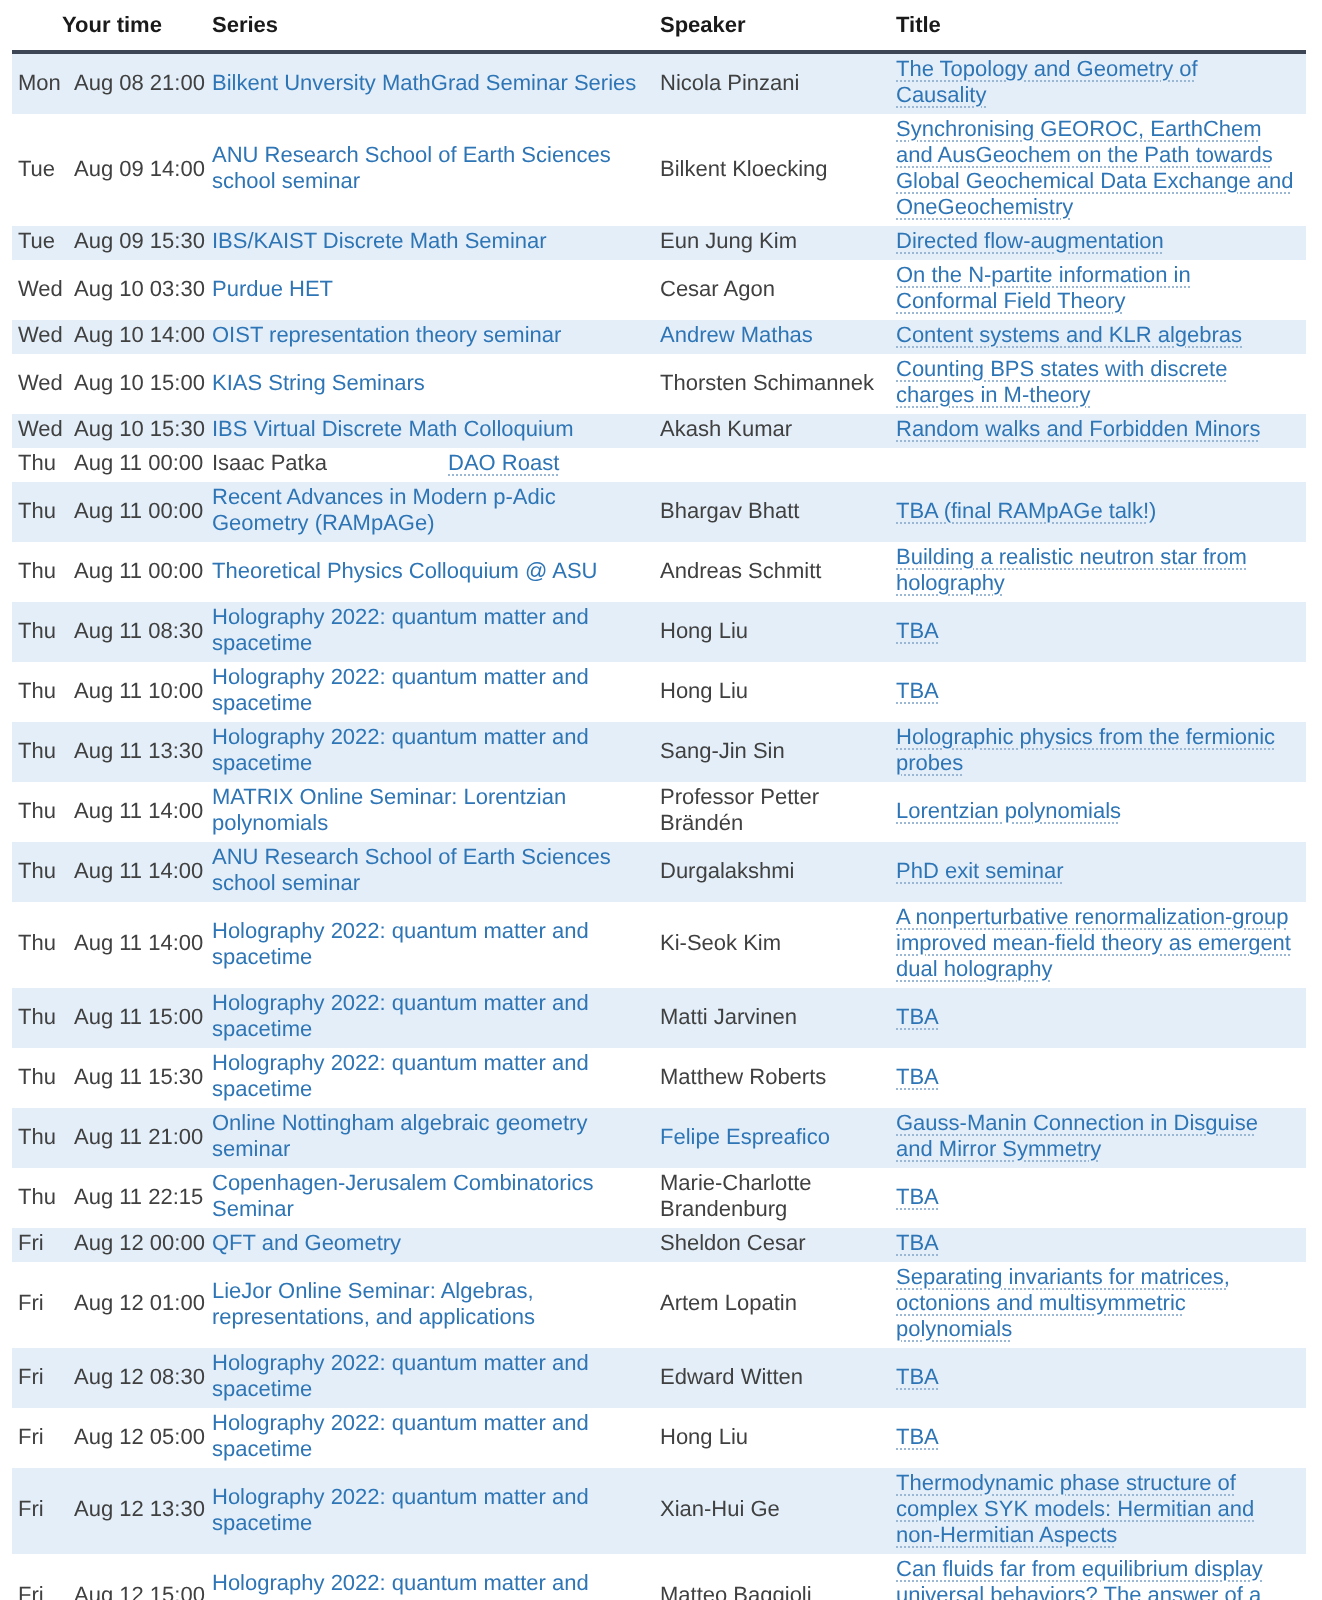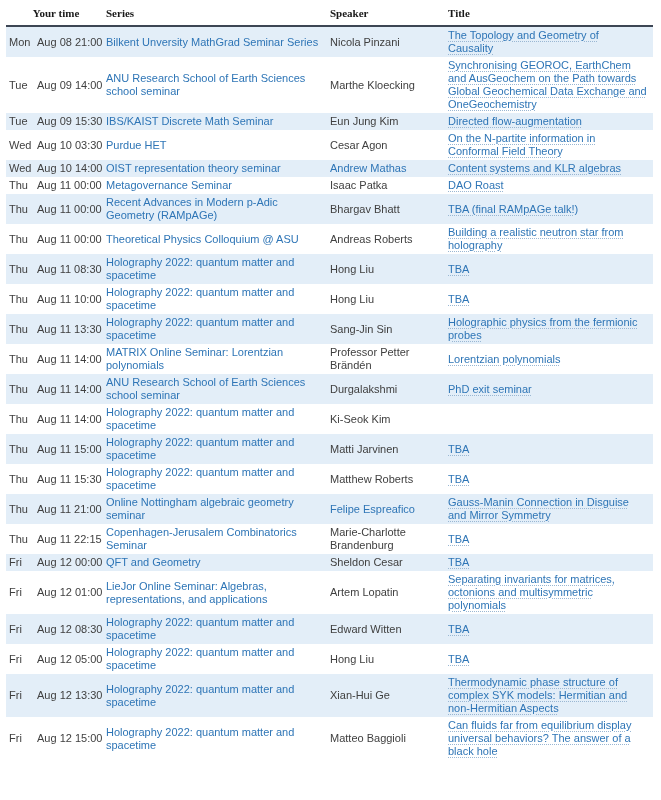--- a/index.html
+++ b/index.html
@@ -14,21 +14,21 @@
   html,body{margin:0;padding:0}
   body{
     width:661px;height:800px;overflow:hidden;background:#ffffff;
     font-family:"Liberation Sans","DejaVu Sans",sans-serif;
     font-size:11px;line-height:13px;color:var(--body-text);
   }
   .table{margin:3px 8px 0 6px;width:647px}
   .thead{
     display:flex;align-items:flex-end;
     font-weight:bold;color:var(--header-text);
-    padding:4px 0 5px;border-bottom:2px solid var(--header-border);font-family:Liberation Serif, serif;
+    padding:4px 0 5px;border-bottom:2px solid var(--header-border);
   }
   .tr{display:flex;align-items:center;padding:2px 0}
   .tr.alt{background:var(--stripe-blue)}
   .c-time{width:100px;flex:none;padding-left:3px}
   .c-series{width:224px;flex:none;padding-right:6px}
   .c-speaker{width:118px;flex:none;padding-right:6px}
   .c-title{width:199px;flex:none}
   .thead .c-time{text-align:center;padding-left:0}
   .dow{display:inline-block;width:28px}
   .series-link{color:var(--link-blue);text-decoration:none;cursor:pointer}
@@ -71,21 +71,21 @@
   </div>
 
   <div class="tr">
     <div class="c-time">
       <span class="dow">Tue</span><span>Aug 09 14:00</span>
     </div>
     <div class="c-series">
       <a class="series-link">ANU Research School of Earth Sciences school seminar</a>
     </div>
     <div class="c-speaker">
-      <span class="speaker-name">Marthe Kloecking</span>
+      <span class="speaker-name">Bilkent Kloecking</span>
     </div>
     <div class="c-title">
       <a class="title-link">Synchronising GEOROC, EarthChem and AusGeochem on the Path towards Global Geochemical Data Exchange and OneGeochemistry</a>
     </div>
   </div>
 
   <div class="tr alt">
     <div class="c-time">
       <span class="dow">Tue</span><span>Aug 09 15:30</span>
     </div>
@@ -123,29 +123,54 @@
       <a class="series-link">OIST representation theory seminar</a>
     </div>
     <div class="c-speaker">
       <span class="speaker-name link">Andrew Mathas</span>
     </div>
     <div class="c-title">
       <a class="title-link">Content systems and KLR algebras</a>
     </div>
   </div>
 
-
+  <div class="tr">
+    <div class="c-time">
+      <span class="dow">Wed</span><span>Aug 10 15:00</span>
+    </div>
+    <div class="c-series">
+      <a class="series-link">KIAS String Seminars</a>
+    </div>
+    <div class="c-speaker">
+      <span class="speaker-name">Thorsten Schimannek</span>
+    </div>
+    <div class="c-title">
+      <a class="title-link">Counting BPS states with discrete charges in M-theory</a>
+    </div>
+  </div>
+
+  <div class="tr alt">
+    <div class="c-time">
+      <span class="dow">Wed</span><span>Aug 10 15:30</span>
+    </div>
+    <div class="c-series">
+      <a class="series-link">IBS Virtual Discrete Math Colloquium</a>
+    </div>
+    <div class="c-speaker">
+      <span class="speaker-name">Akash Kumar</span>
+    </div>
+    <div class="c-title">
+      <a class="title-link">Random walks and Forbidden Minors</a>
+    </div>
+  </div>
 
   <div class="tr">
     <div class="c-time">
       <span class="dow">Thu</span><span>Aug 11 00:00</span>
     </div>
-    <div class="c-series">
-      <a class="series-link">Metagovernance Seminar</a>
-    </div>
     <div class="c-speaker">
       <span class="speaker-name">Isaac Patka</span>
     </div>
     <div class="c-title">
       <a class="title-link">DAO Roast</a>
     </div>
   </div>
 
   <div class="tr alt">
     <div class="c-time">
@@ -163,21 +188,21 @@
   </div>
 
   <div class="tr">
     <div class="c-time">
       <span class="dow">Thu</span><span>Aug 11 00:00</span>
     </div>
     <div class="c-series">
       <a class="series-link">Theoretical Physics Colloquium @ ASU</a>
     </div>
     <div class="c-speaker">
-      <span class="speaker-name">Andreas Roberts</span>
+      <span class="speaker-name">Andreas Schmitt</span>
     </div>
     <div class="c-title">
       <a class="title-link">Building a realistic neutron star from holography</a>
     </div>
   </div>
 
   <div class="tr alt">
     <div class="c-time">
       <span class="dow">Thu</span><span>Aug 11 08:30</span>
     </div>
@@ -254,20 +279,23 @@
 
   <div class="tr">
     <div class="c-time">
       <span class="dow">Thu</span><span>Aug 11 14:00</span>
     </div>
     <div class="c-series">
       <a class="series-link">Holography 2022: quantum matter and spacetime</a>
     </div>
     <div class="c-speaker">
       <span class="speaker-name">Ki-Seok Kim</span>
+    </div>
+    <div class="c-title">
+      <a class="title-link">A nonperturbative renormalization-group improved mean-field theory as emergent dual holography</a>
     </div>
   </div>
 
   <div class="tr alt">
     <div class="c-time">
       <span class="dow">Thu</span><span>Aug 11 15:00</span>
     </div>
     <div class="c-series">
       <a class="series-link">Holography 2022: quantum matter and spacetime</a>
     </div>

